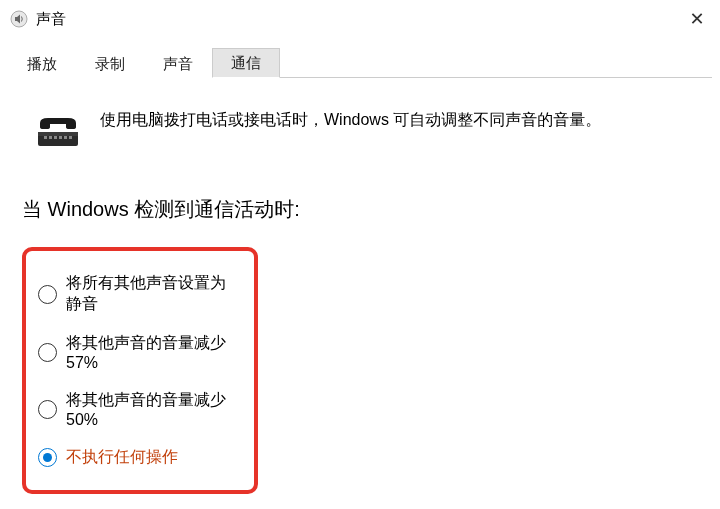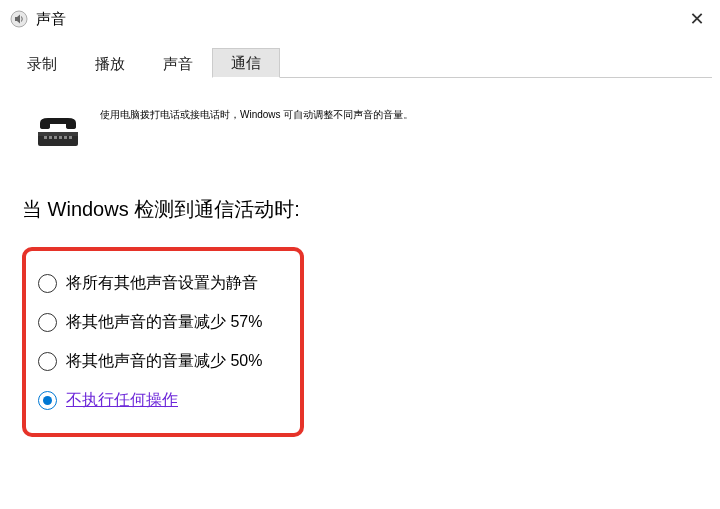--- a/index.html
+++ b/index.html
@@ -69,35 +69,35 @@
     gap: 20px;
     margin-bottom: 48px;
     padding-left: 14px;
   }
   .phone-icon {
     width: 44px; height: 40px;
     flex-shrink: 0;
     margin-top: 2px;
   }
   .intro-text {
-    font-size: 10px;
+    font-size: 16px;
     line-height: 1.8;
     color: #000;
     max-width: 520px;
   }
   .prompt {
     font-size: 20px;
     margin-bottom: 24px;
     color: #000;
   }
   .radio-group {
     border: 4px solid #e63329;
     border-radius: 10px;
     padding: 22px 22px 22px 12px;
-    width: 282px;
+    width: 236px;
   }
   .radio-row {
     display: flex;
     align-items: center;
     gap: 9px;
     margin-bottom: 18px;
     cursor: pointer;
   }
   .radio-row:last-child { margin-bottom: 0; }
   .radio-circle {
@@ -115,22 +115,21 @@
     background: #0078d4;
     border-radius: 50%;
     display: none;
   }
   .radio-circle.selected .radio-dot { display: block; }
   .radio-label {
     font-size: 16px;
     color: #000;
   }
   .radio-row.selected .radio-label {
-    color: #6d28d9;
-    text-decoration: underline;
+    color: #c2410c;
   }
 </style>
 </head>
 <body>
 
 <div class="titlebar">
   <span class="icon-wrap">
     <svg viewBox="0 0 18 18" width="18" height="18">
       <circle cx="9" cy="9" r="8" fill="#e8e8e8" stroke="#999" stroke-width="0.8"></circle>
       <path d="M5 7 L7 7 L10 4.5 L10 13.5 L7 11 L5 11 Z" fill="#666"></path>
@@ -138,22 +137,22 @@
     </svg>
   </span>
   <span class="title">声音</span>
   <div class="close">
     <span>✕</span>
   </div>
 </div>
 
 <div class="tabstrip-wrap">
   <div class="tabstrip">
+    <div class="tab">播放</div>
     <div class="tab">录制</div>
-    <div class="tab">播放</div>
     <div class="tab">声音</div>
     <div class="tab active">通信</div>
   </div>
 </div>
 
 <div class="content">
 
   <div class="intro">
     <span class="phone-icon">
       <svg viewBox="0 0 44 40" width="44" height="40">

